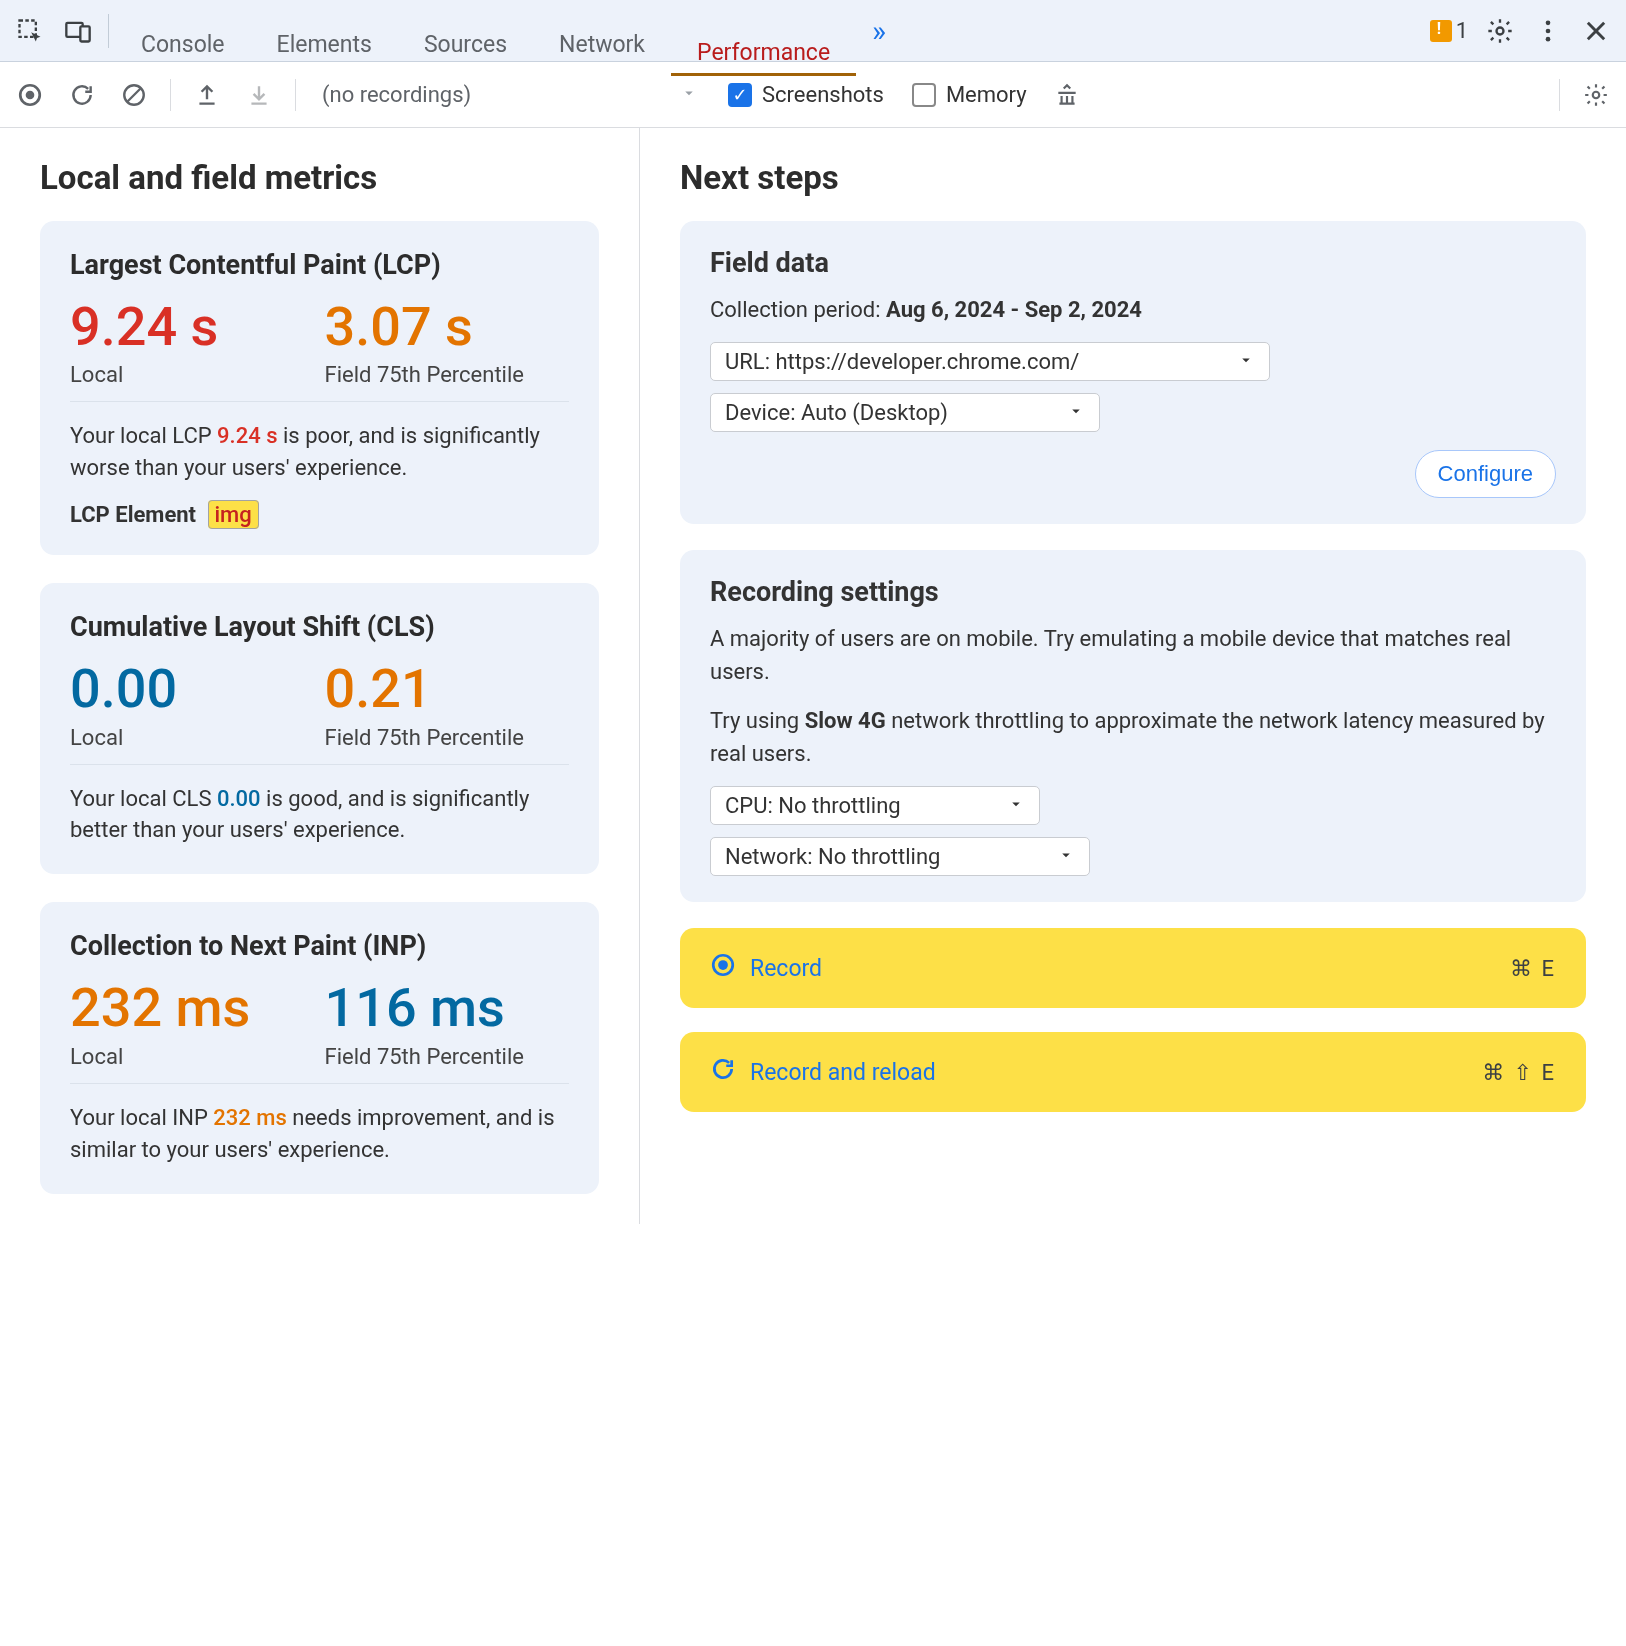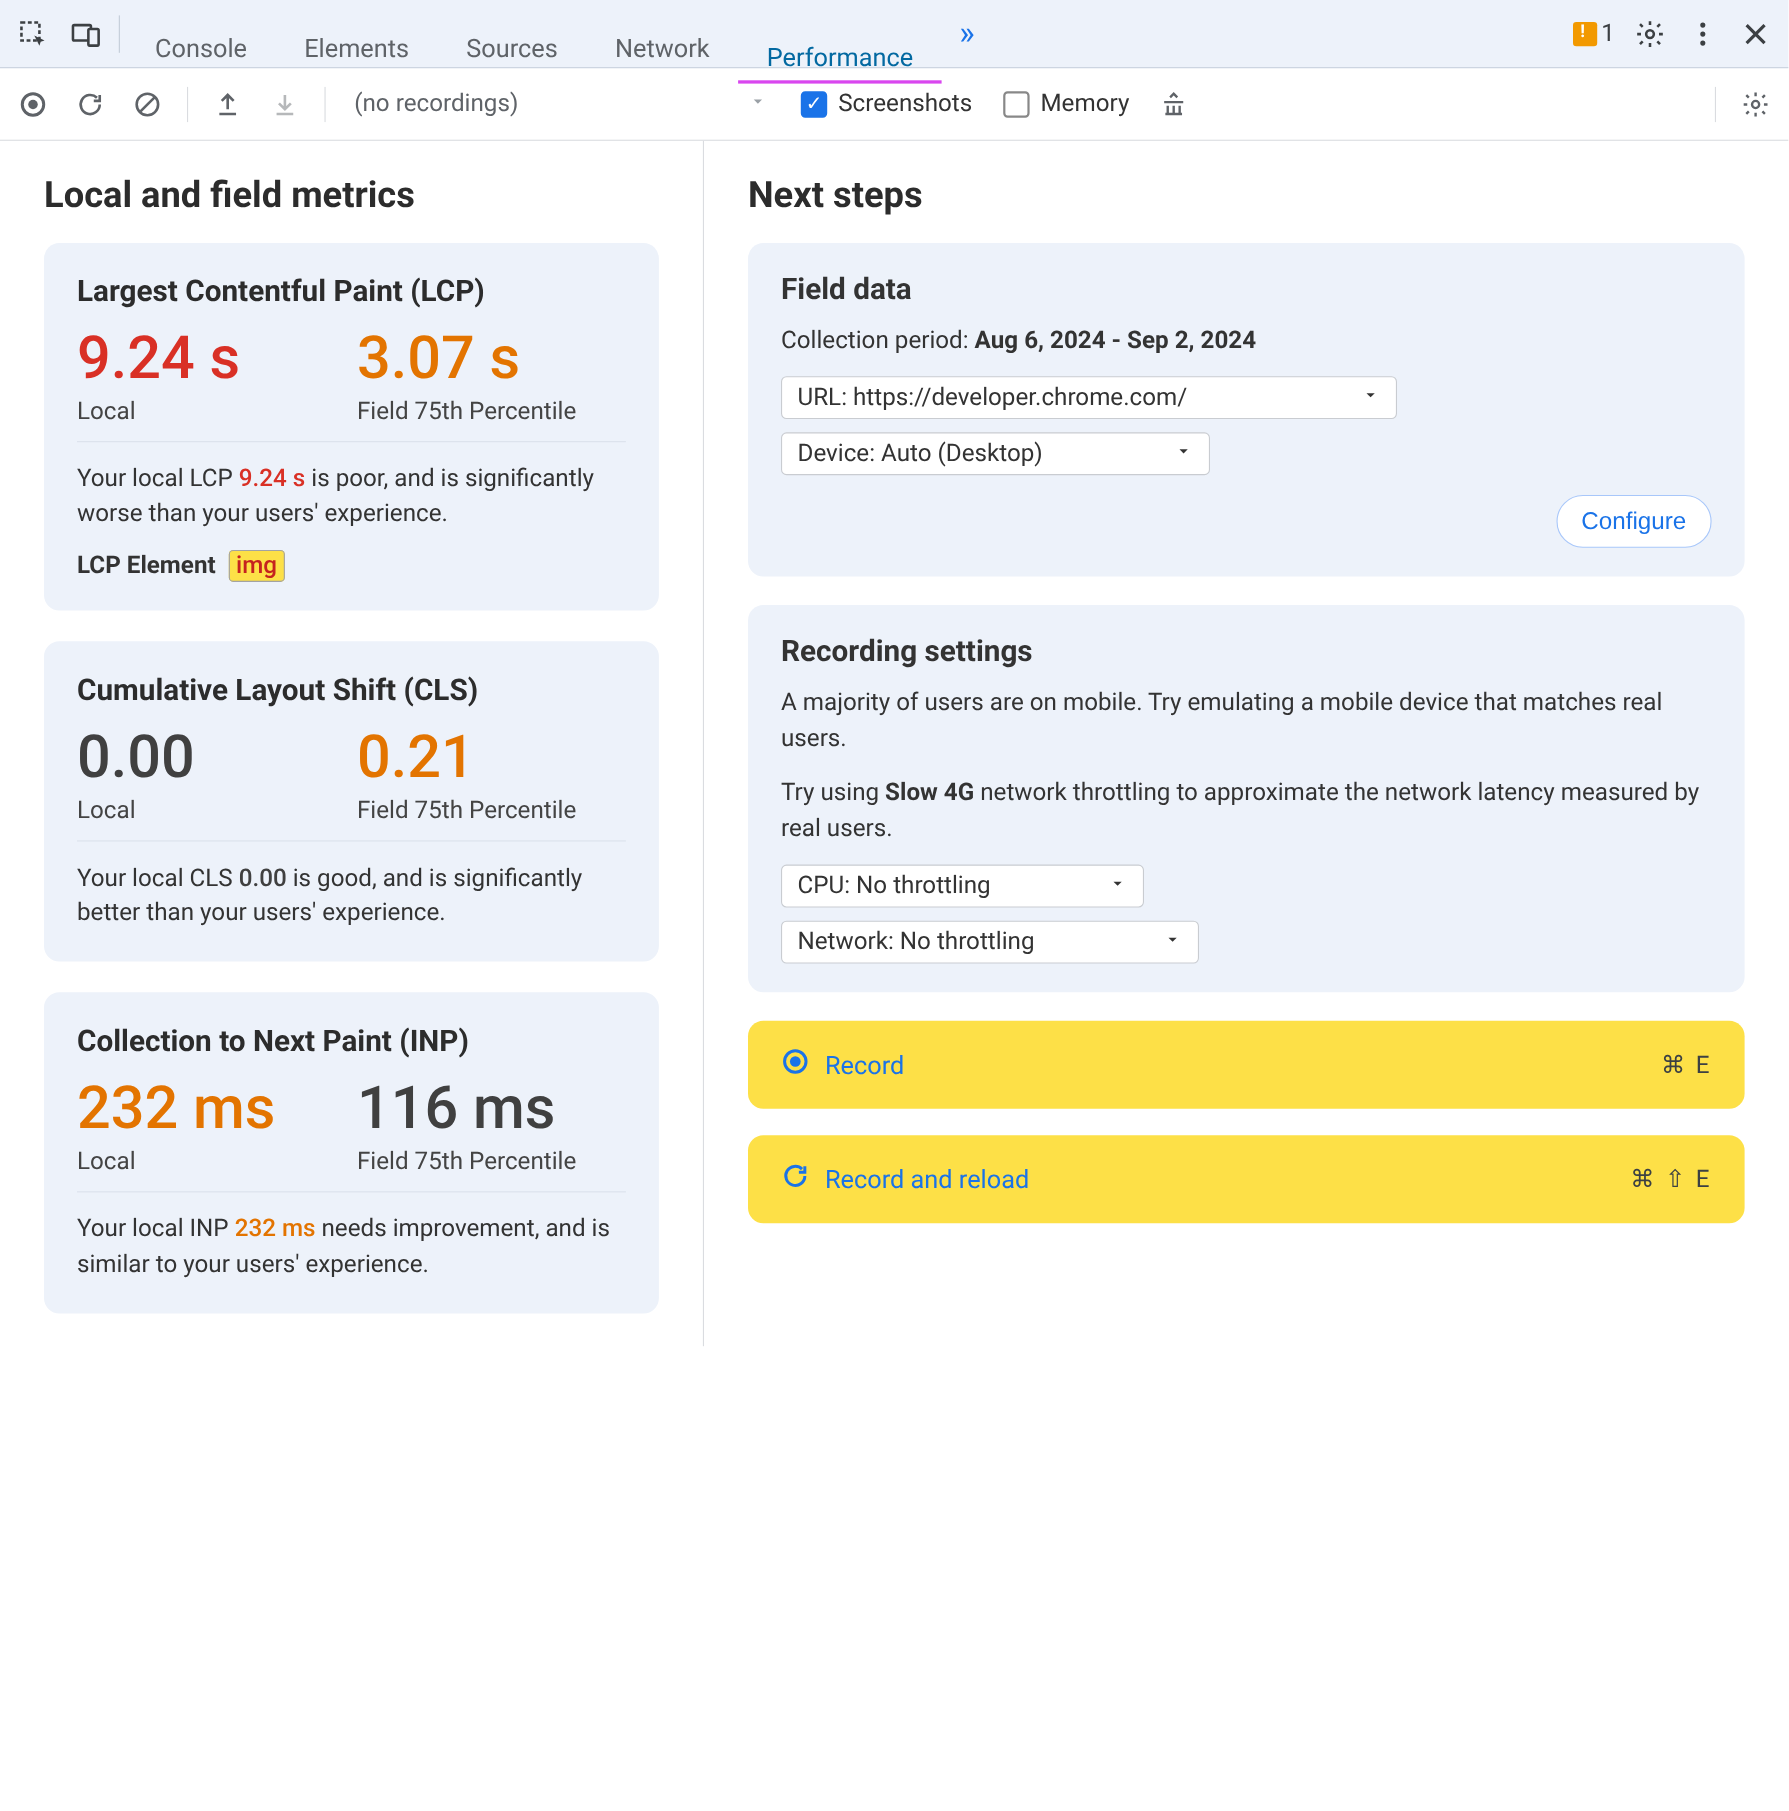--- a/index.html
+++ b/index.html
@@ -28,22 +28,22 @@
   .tab-icon-btn svg { width: 28px; height: 28px; }
   .tab-vsep { width:1px; height: 34px; background: #c2ccd7; margin: 0 6px; }
   .tab {
     padding: 0 26px;
     height: 62px;
     display: flex; align-items: center;
     color: #5f6368; font-size: 23px;
     cursor: pointer;
   }
   .tab.active {
-    color: #0369a1;
-    border-bottom: 3px solid #d946ef;
+    color: #b91c1c;
+    border-bottom: 3px solid #a16207;
     padding-top: 19px;
   }
   .tab-more { color:#1a73e8; font-size: 30px; padding:0 16px; cursor:pointer;}
   .tab-spacer { flex:1; }
   .warn-badge { display:flex; align-items:center; gap:4px; color:#3c4043; font-size:22px; padding:0 8px;}
   .warn-badge .wbox { width:22px; height:22px; background:#f29900; border-radius:3px; position:relative;}
   .warn-badge .wbox::after{content:"!"; color:#fff; font-weight:bold; position:absolute; left:7px; top:-1px; font-size:16px;}
   
   .toolbar {
     display:flex; align-items:center;
@@ -76,21 +76,21 @@
   h2.section-title { font-size: 33px; font-weight:700; color:#2c2c2c; margin-bottom: 24px; }
   .card {
     background:#edf2fa; border-radius:14px;
     padding: 28px 30px; margin-bottom: 28px;
   }
   .card h3 { font-size:27px; font-weight:700; color:#2c2c2c; margin-bottom:16px;}
   .metric-row { display:flex; gap:10px; margin-bottom:18px; padding-bottom:14px; border-bottom:1px solid #dbe2eb;}
   .metric { flex:1; }
   .metric .big { font-size:54px; font-weight:500; line-height:1.1; }
   .metric .sub { font-size:22px; color:#444; margin-top:6px;}
-  .good { color:#404040; font-weight:500;}
+  .good { color:#0369a1; font-weight:500;}
   .poor { color:#d93025; font-weight:500;}
   .needs { color:#e37400; font-weight:500;}
   .desc { font-size:22px; color:#333; line-height:1.45; }
   .desc .inline-val { font-weight:500; }
   .lcp-el { margin-top:18px; font-size:22px; font-weight:700; }
   .lcp-el .token { font-weight:500; color:#c5221f; background:#fde047; padding:1px 6px; border:1px solid #a3a3a3; border-radius:4px; margin-left:6px;}
   
   .r-card {
     background:#edf2fa; border-radius:14px;
     padding: 26px 30px; margin-bottom: 26px;

